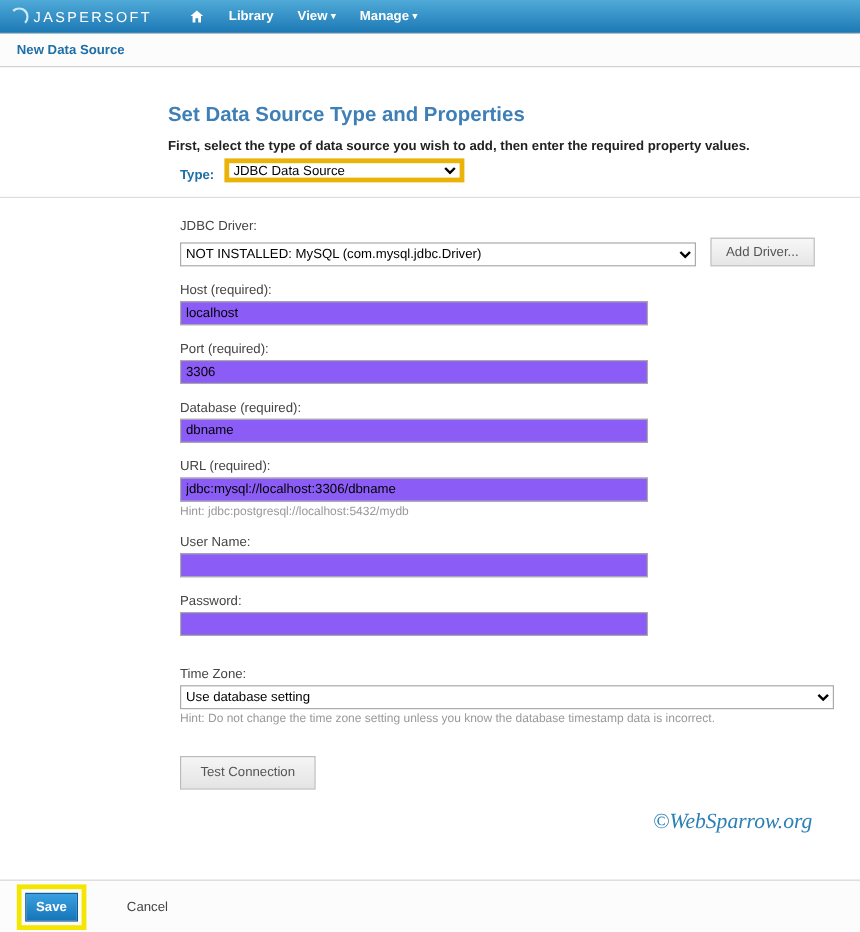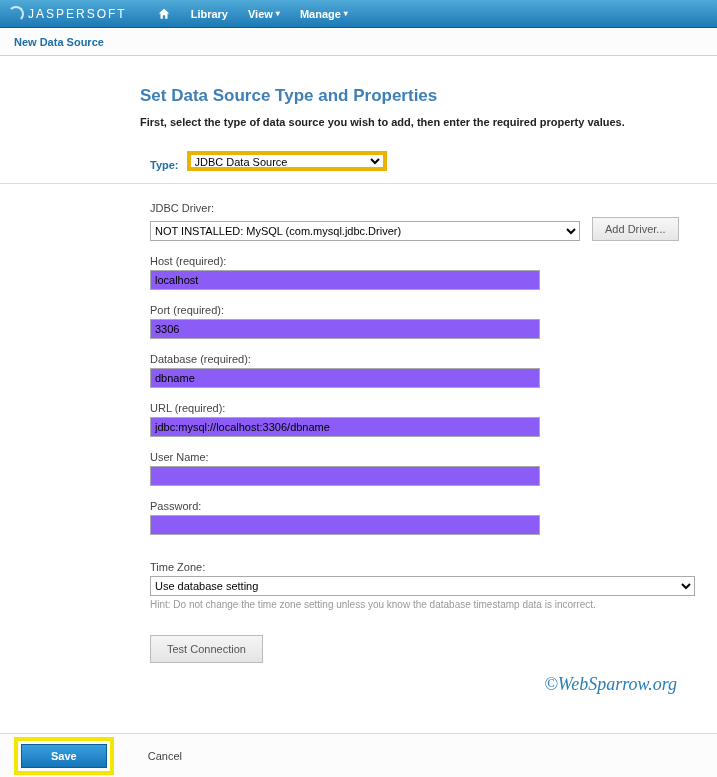--- a/index.html
+++ b/index.html
@@ -7,40 +7,40 @@
 .topbar { height: 28px; background: linear-gradient(#4faad8, #1d79b5); display: flex; align-items: center; padding: 0 8px; border-bottom: 1px solid #0a5a8c; }
 .logo { display: flex; align-items: center; color: #fff; font-size: 12px; letter-spacing: 2px; margin-right: 20px; }
 .logo-swirl { width: 16px; height: 16px; border: 2px solid #cde8f7; border-radius: 50%; border-left-color: transparent; border-bottom-color: transparent; margin-right: 4px; }
 .nav-item { color: #fff; font-weight: bold; font-size: 11px; margin: 0 10px; cursor: pointer; display: flex; align-items: center; }
 .nav-item .arrow { margin-left: 3px; font-size: 8px; }
 .home-icon svg { width: 14px; height: 14px; fill: #fff; }
 .subbar { height: 28px; border-bottom: 1px solid #d0d0d0; background: #fcfcfc; display: flex; align-items: center; padding: 0 14px; }
 .subbar-title { color: #1d6fa5; font-weight: bold; font-size: 11px; }
 .content { padding: 30px 20px 0 140px; }
 .page-title { color: #3d7fb6; font-size: 17px; font-weight: bold; margin-bottom: 10px; }
-.page-desc { font-size: 11px; font-weight: bold; margin-bottom: 23px; color: #222; }
+.page-desc { font-size: 11px; font-weight: bold; margin-bottom: 4px; color: #222; }
 .type-row { display: flex; align-items: flex-end; margin-bottom: 12px; padding-left: 10px; }
 .type-label { color: #1d6fa5; font-weight: bold; font-size: 11px; margin-right: 8px; }
 .type-select { width: 200px; height: 20px; font-size: 11px; border: 4px solid #eab308; background: #fff; }
 hr.divider { border: none; border-top: 1px solid #ddd; margin: 6px 0 18px 0; margin-left: -140px; margin-right: -20px; }
 .form-area { padding-left: 10px; }
 .field { margin-bottom: 14px; }
 .field-label { font-size: 11px; color: #444; margin-bottom: 3px; display: block; }
 .field input[type=text], .field input[type=password] { width: 390px; height: 20px; border: 1px solid #aaa; padding: 1px 4px; font-size: 11px; background: #8b5cf6; }
 .field select { height: 20px; border: 1px solid #aaa; font-size: 11px; background: #fff; }
 .driver-row { display: flex; align-items: flex-end; gap: 12px; }
 .driver-select { width: 430px; }
 .add-driver-btn { height: 24px; padding: 0 12px; background: linear-gradient(#f7f7f7,#e6e6e6); border: 1px solid #bbb; color: #555; font-size: 11px; cursor: pointer; }
 .hint { font-size: 10px; color: #999; margin-top: 3px; }
 .tz-select { width: 545px; }
 .test-btn { margin-top: 11px; height: 28px; padding: 0 16px; background: linear-gradient(#f5f5f5,#e4e4e4); border: 1px solid #bbb; color: #555; font-size: 11px; cursor: pointer; }
 .watermark { position: absolute; right: 40px; bottom: 82px; color: #2b7fb5; font-family: Georgia, serif; font-size: 18px; font-style: italic; }
 .bottom-bar { position: absolute; left: 0; right: 0; bottom: 0; height: 44px; border-top: 1px solid #d8d8d8; display: flex; align-items: center; padding: 0 14px; background: #fcfcfc; }
 .save-highlight { border: 4px solid #f4e600; padding: 3px; display: inline-flex; }
-.save-btn { background: linear-gradient(#3aa0e0,#1575b8); color: #fff; border: 1px solid #0f5d95; font-size: 11px; font-weight: bold; padding: 5px 29px; cursor: pointer; }
+.save-btn { background: linear-gradient(#3aa0e0,#1575b8); color: #fff; border: 1px solid #0f5d95; font-size: 11px; font-weight: bold; padding: 5px 8px; cursor: pointer; }
 .cancel-btn { margin-left: 34px; background: none; border: none; color: #444; font-size: 11px; cursor: pointer; }
 </style>
 </head>
 <body>
 
 <div class="topbar">
   <div class="logo">
     <span class="logo-swirl"></span>
     <span>JASPERSOFT</span>
   </div>
@@ -102,20 +102,21 @@
     </div>
 
     <div class="field">
       <span class="field-label">Database (required):</span>
       <input type="text" value="dbname" style="">
     </div>
 
     <div class="field">
       <span class="field-label">URL (required):</span>
       <input type="text" value="jdbc:mysql://localhost:3306/dbname" style="">
+      <div class="hint">Hint: jdbc:postgresql://localhost:5432/mydb</div>
     </div>
 
     <div class="field">
       <span class="field-label">User Name:</span>
       <input type="text" value="" style="">
     </div>
 
     <div class="field">
       <span class="field-label">Password:</span>
       <input type="password" value="" style="">

